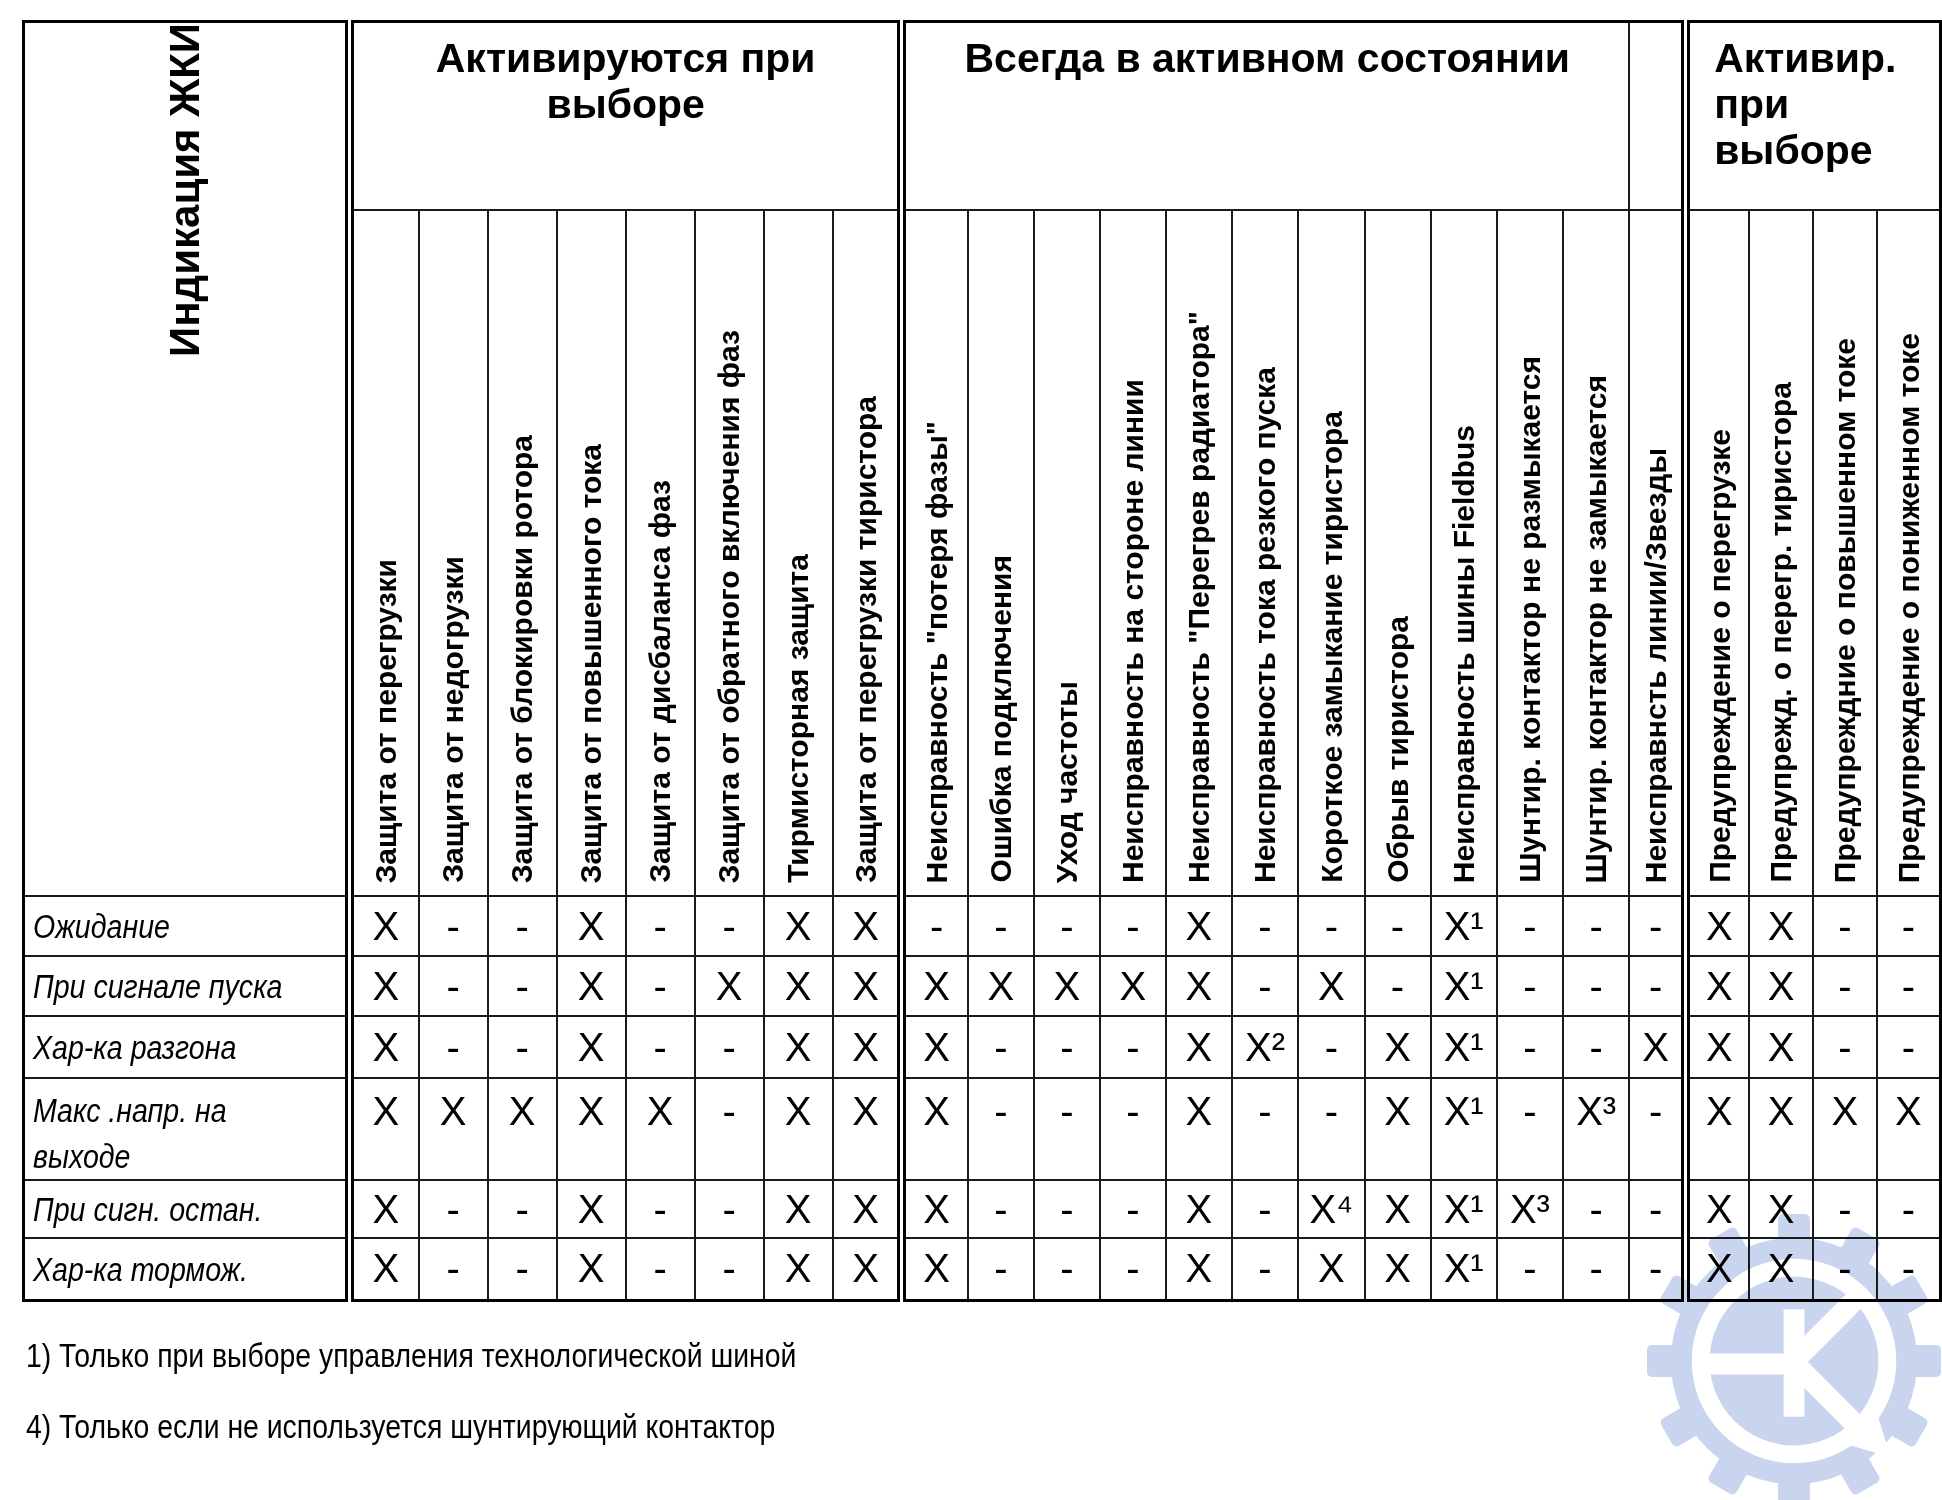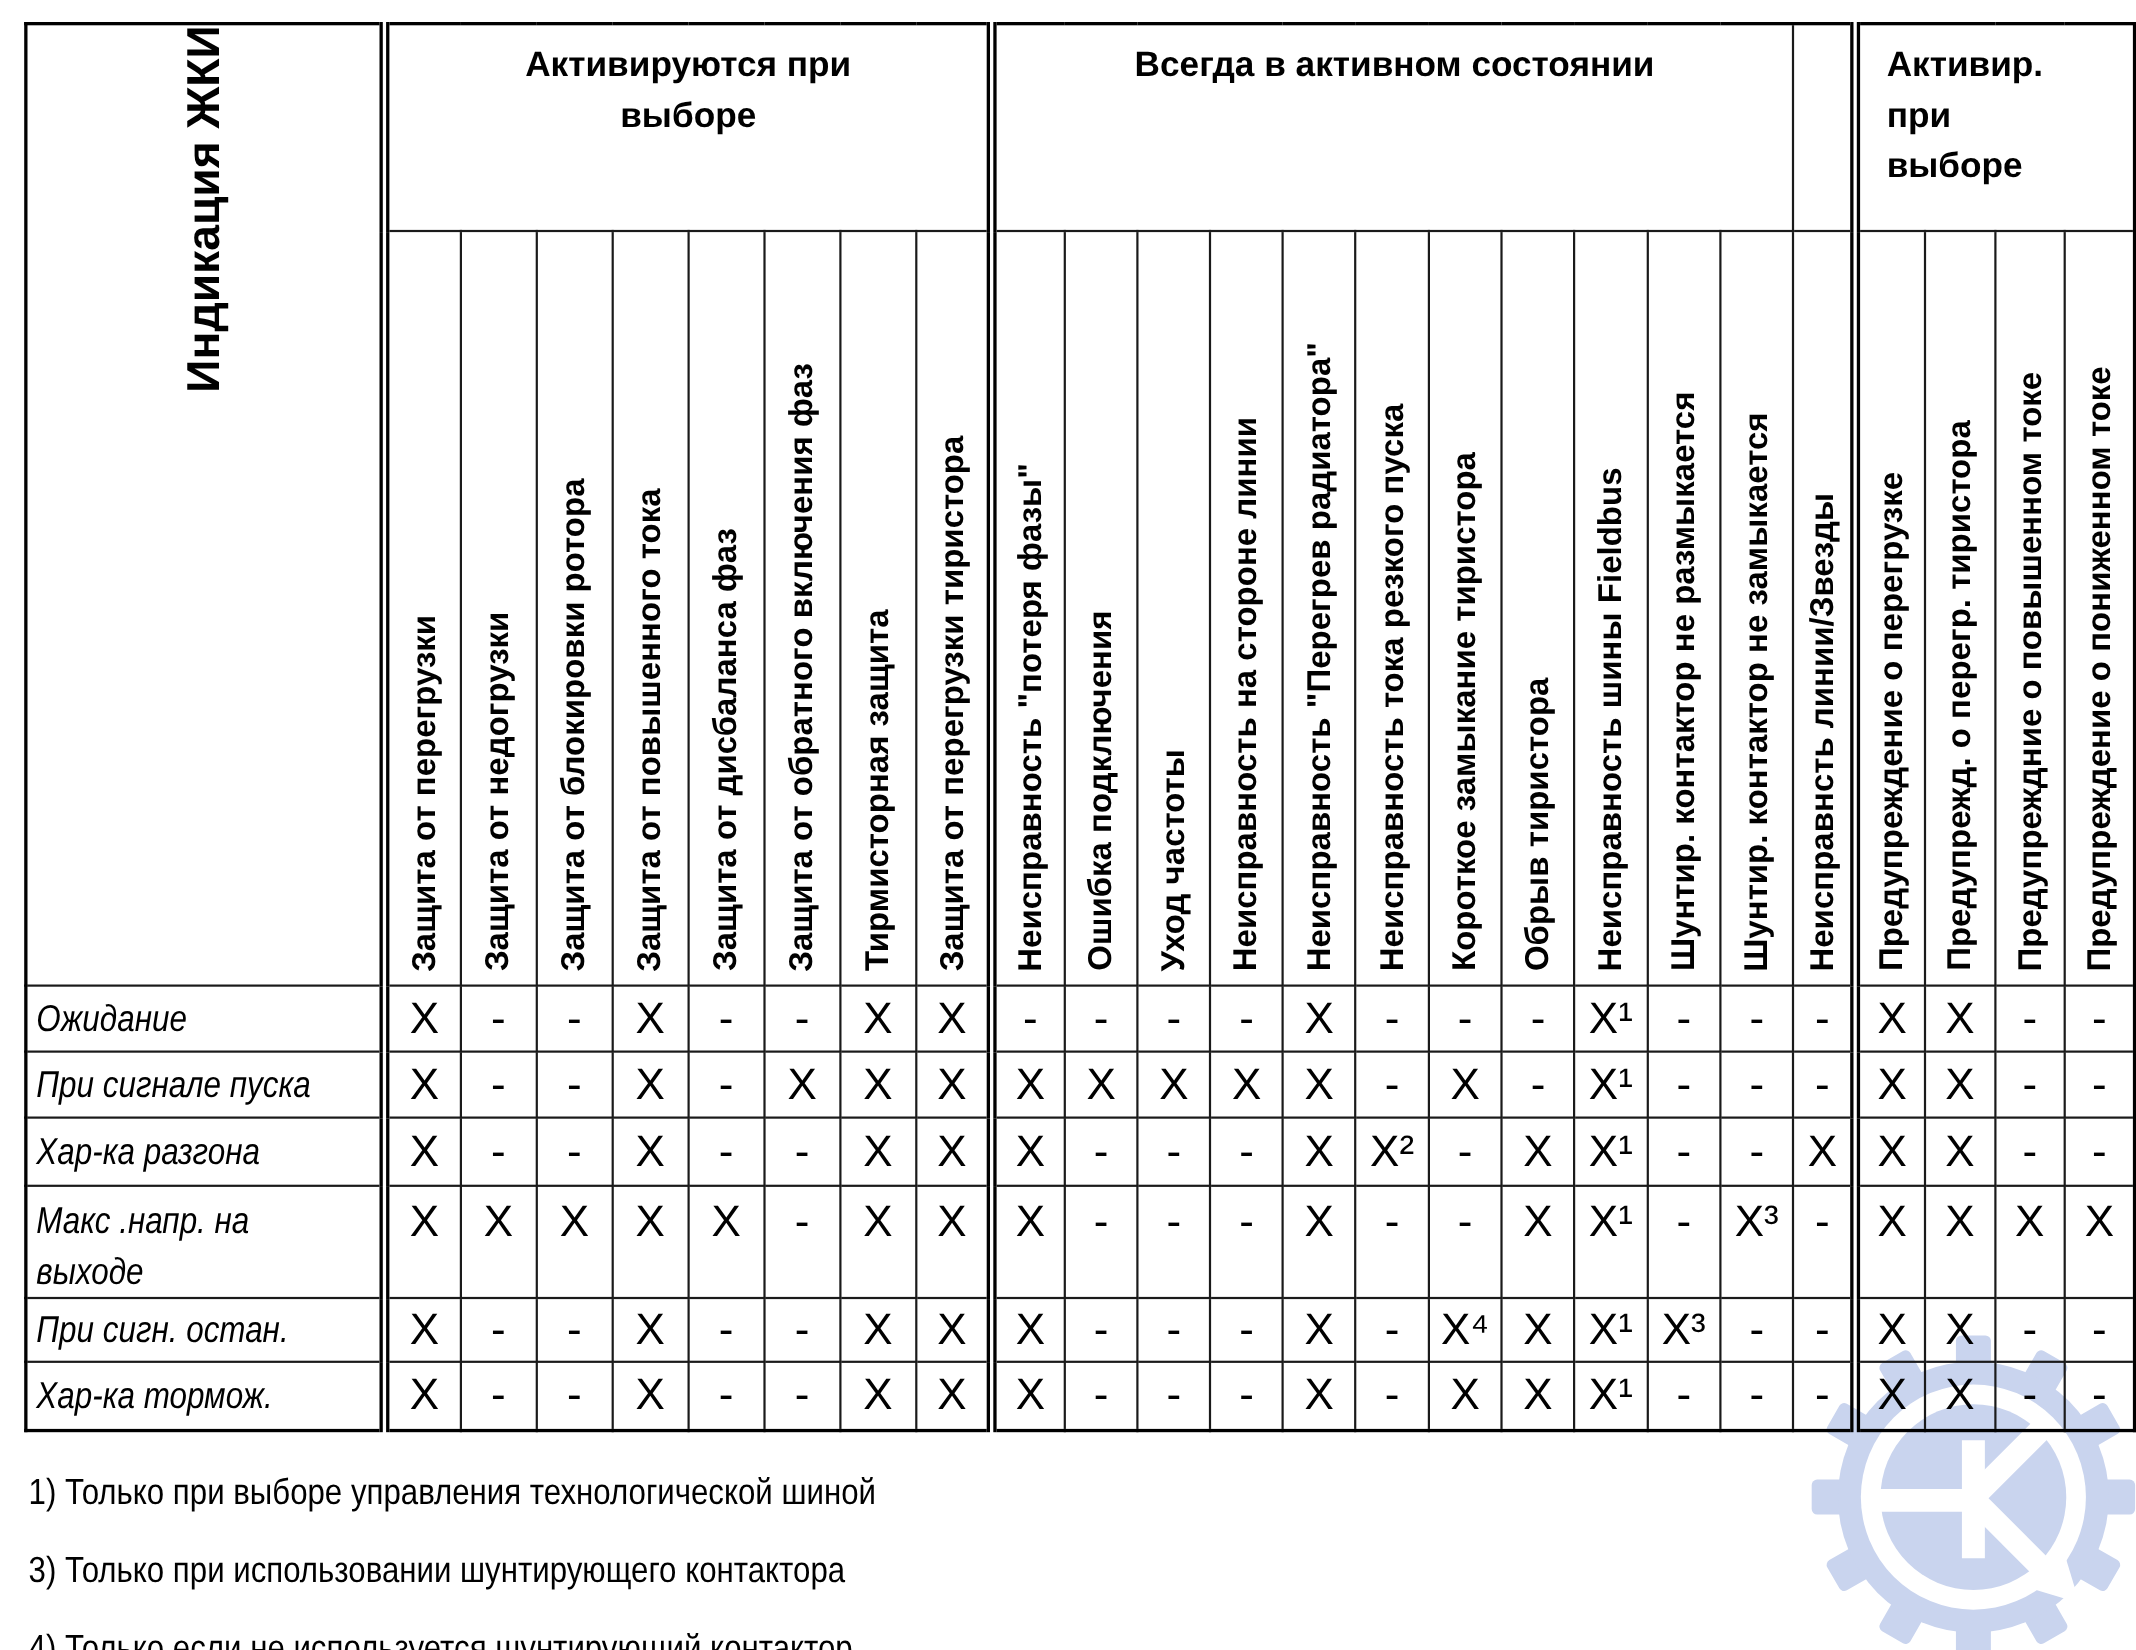--- a/index.html
+++ b/index.html
@@ -8,21 +8,21 @@
     font-family:"Liberation Sans","DejaVu Sans",sans-serif;color:#000;
   }
   .watermark{position:absolute;left:1645px;top:1212px;width:298px;height:298px;z-index:0;}
   .page{position:absolute;left:22px;top:20px;z-index:1;}
   table{border-collapse:collapse;table-layout:fixed;background:transparent;}
   th,td{border:2px solid #1a1a1a;padding:0;background:transparent;}
   table{border:3px solid #000;}
   .dsep{border-left:9px double #000 !important;}
   
   #group-row th{height:186px;vertical-align:top;}
-  .gtext{white-space:pre-line;font-weight:bold;font-size:32px;line-height:46px;padding-top:12px;text-align:center;}
+  .gtext{white-space:pre-line;font-weight:bold;font-size:41px;line-height:46px;padding-top:12px;text-align:center;}
   .g-left .gtext{text-align:left;padding-left:24px;}
   
   #colhead-row th{height:684px;vertical-align:bottom;}
   .vwrap{height:672px;padding-bottom:12px;display:flex;align-items:flex-end;justify-content:center;}
   .vtext{writing-mode:vertical-rl;transform:rotate(180deg);white-space:nowrap;
          font-weight:bold;font-size:30px;line-height:1.05;}
   
   .corner{vertical-align:middle;text-align:center;}
   .corner-text{writing-mode:vertical-rl;transform:rotate(180deg);display:inline-block;
                font-weight:bold;font-size:42px;white-space:nowrap;}
@@ -411,16 +411,15 @@
           <td class="cell dsep">X</td>
           <td class="cell">X</td>
           <td class="cell">-</td>
           <td class="cell">-</td>
         </tr>
       </tbody>
   </table>
 
   <div class="footnotes" id="footnotes">
       <div class="fn-line"><span class="fn-text">1) Только при выборе управления технологической шиной</span></div>
-      <div class="fn-line"><span class="fn-text">3) Только при использовании шунтирующего контактора</span></div>
       <div class="fn-line"><span class="fn-text">4) Только если не используется шунтирующий контактор</span></div>
     </div>
 </div>
 
 </body></html>

